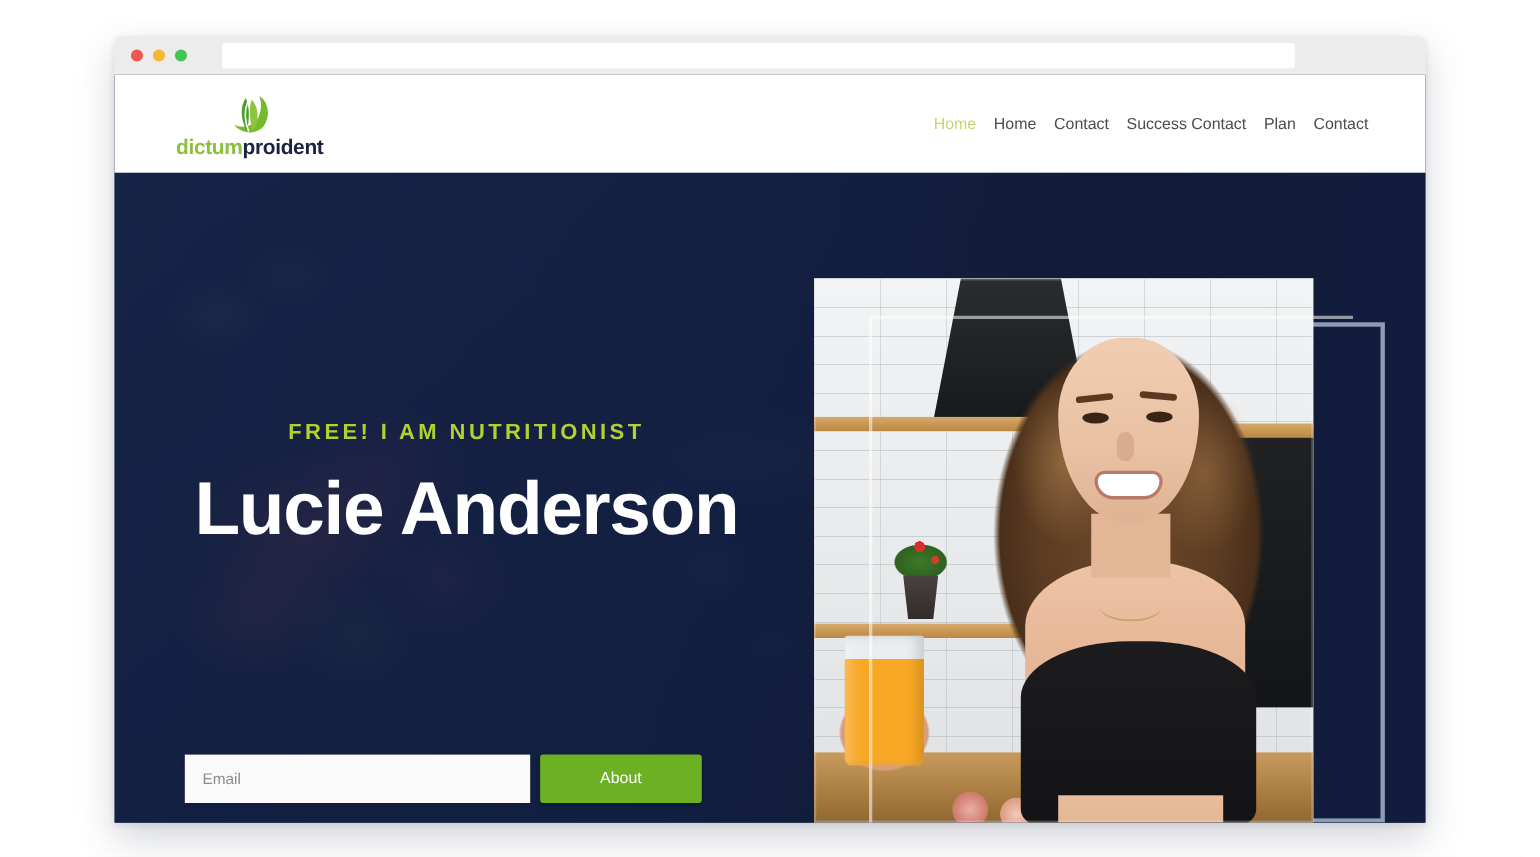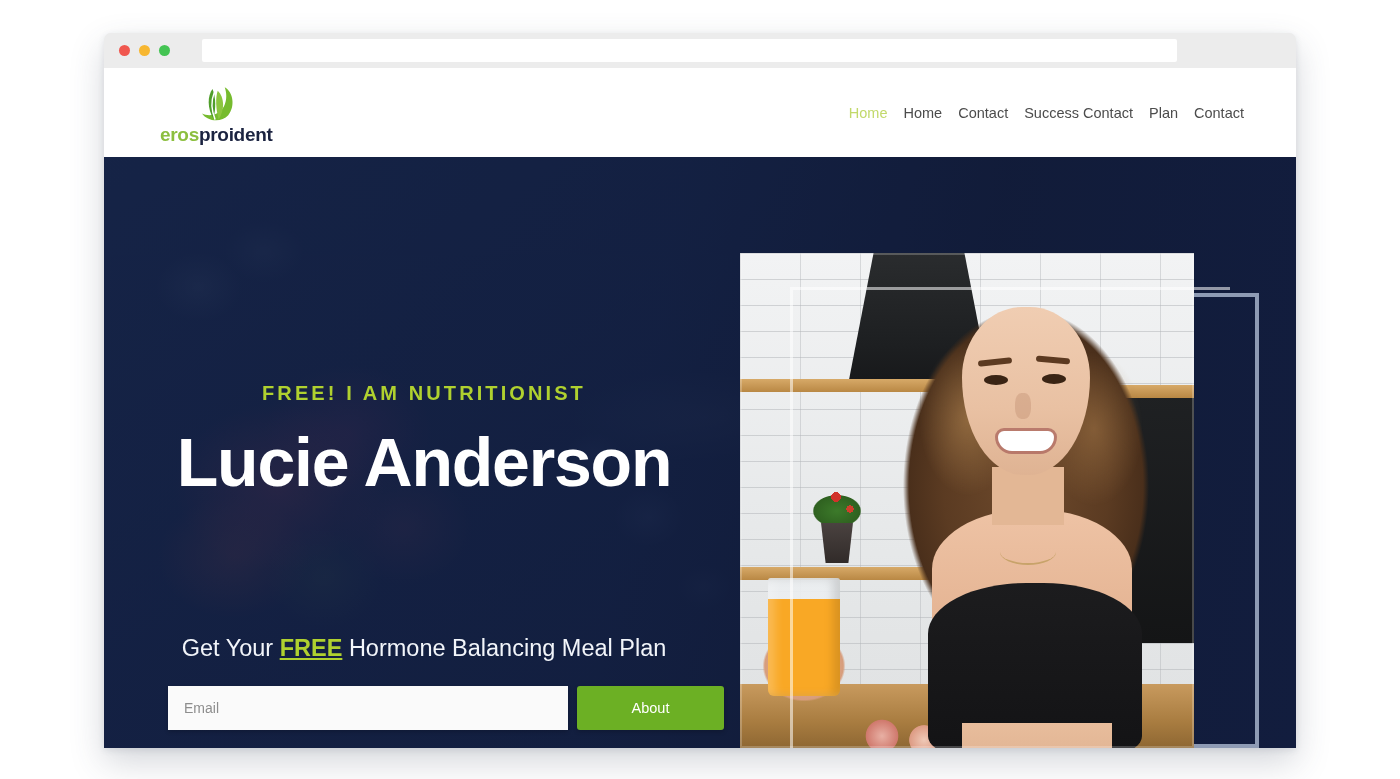--- a/index.html
+++ b/index.html
@@ -227,21 +227,21 @@
 
   .signup-form {
     position: absolute;
     top: 529px;
     left: 64px;
     display: flex;
     align-items: stretch;
     gap: 9px;
   }
   .email-input {
-    width: 400px;
+    width: 314px;
     height: 44px;
     background: #fafafa;
     border: none;
     outline: none;
     padding: 0 16px;
     font-family: "Liberation Sans", sans-serif;
     font-size: 14px;
     color: #333;
     box-shadow: 0 2px 4px rgba(0,0,0,0.18);
   }
@@ -429,21 +429,21 @@
 
         <div class="logo">
           <svg class="logo-mark" viewBox="0 0 48 48">
             <path d="M24 3 C36 3 45 12 45 24 C45 36 36 45 24 45 C12 45 3 36 3 24 C3 12 12 3 24 3 Z" fill="#ffffff"></path>
             <path d="M34 6 C44 12 46 28 38 38 C30 47 14 45 8 36 C16 40 28 38 33 28 C37 20 36 12 34 6 Z" fill="#76bb2e"></path>
             <path d="M20 8 C14 16 14 30 21 42 C24 30 24 18 20 8 Z" fill="#4f9e2a"></path>
             <path d="M26 10 C34 18 34 32 27 43 C24 31 23 19 26 10 Z" fill="#8cc63f"></path>
             <path d="M22 12 C18 22 19 33 23 43" stroke="#ffffff" stroke-width="1.6" fill="none"></path>
           </svg>
           <div class="logo-text">
-            <span class="lt-a">eros</span><span class="lt-b">proident</span>
+            <span class="lt-a">dictum</span><span class="lt-b">proident</span>
           </div>
         </div>
 
         <nav class="nav-menu">
           <a class="nav-link active" href="#">Home</a>
           <a class="nav-link" href="#">Home</a>
           <a class="nav-link" href="#">Contact</a>
           <a class="nav-link" href="#">Success Contact</a>
           <a class="nav-link" href="#">Plan</a>
           <a class="nav-link" href="#">Contact</a>
@@ -493,21 +493,20 @@
         </div>
 
         <div class="photo-border-hl"></div>
         <div class="photo-frame-overlay"></div>
 
         <div class="hero-copy">
 
           <div class="eyebrow">FREE! I AM NUTRITIONIST</div>
           <h1 class="hero-name">Lucie Anderson</h1>
 
-          <div class="cta-headline"><span>Get Your </span><span class="free">FREE</span><span> Hormone Balancing Meal Plan</span></div>
 
           <form class="signup-form">
             <input class="email-input" type="text" placeholder="Email" style="">
             <button class="submit-btn" type="submit">About</button>
           </form>
 
         </div>
       </div>
     </div>
   </div>

